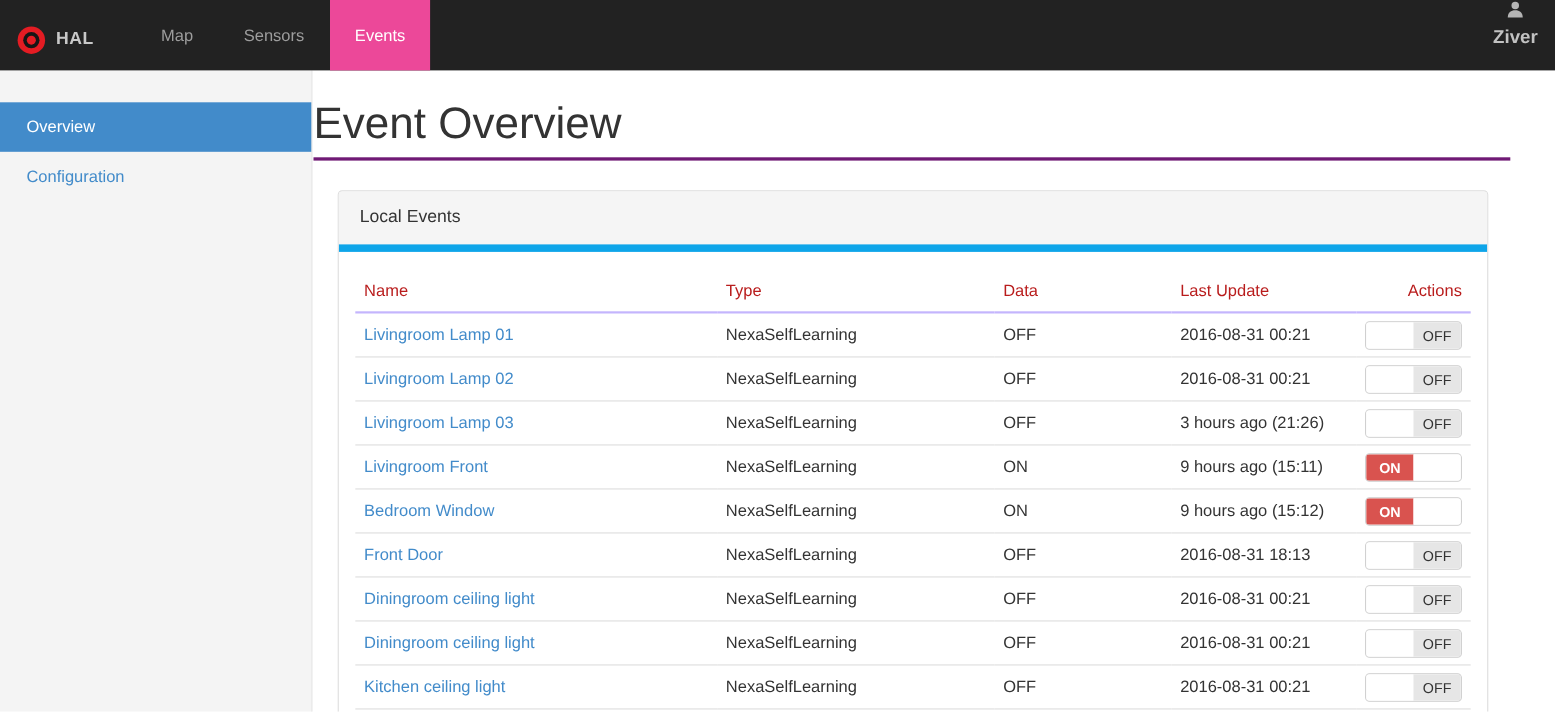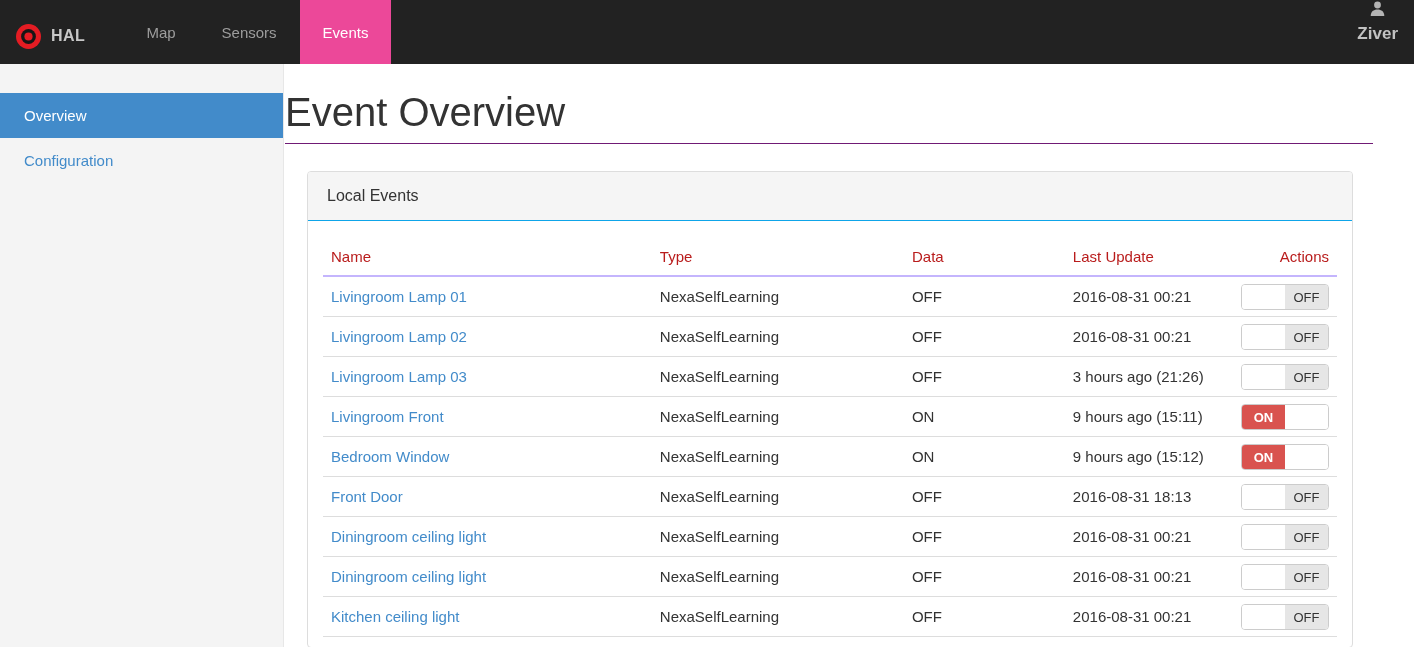--- a/index.html
+++ b/index.html
@@ -43,29 +43,29 @@
   }
   .side-item.active { background: #428bca; color: #fff; }
 
   
   .main {
     position: absolute; top: 64px; left: 235px; right: 0; bottom: 0;
     padding: 0 41px 0 50px; overflow: hidden;
   }
   h1.page-title {
     margin-top: 26px; font-size: 40px; font-weight: 400; color: #333;
-    padding-bottom: 9px; border-bottom: 1px solid #701a75; line-height: 1.1;
+    padding-bottom: 9px; border-bottom: 3px solid #701a75; line-height: 1.1;
   }
 
   .panel {
     margin: 27px 20px 0 22px; background: #fff;
     border: 1px solid #ddd; border-radius: 4px;
   }
   .panel-heading {
-    background: #f5f5f5; border-bottom: 1px solid #0ea5e9;
+    background: #f5f5f5; border-bottom: 7px solid #0ea5e9;
     padding: 15px 19px; font-size: 16px; color: #333;
     border-radius: 3px 3px 0 0;
   }
   .panel-body { padding: 15px 15px 10px; }
 
   table.events { width: 100%; border-collapse: collapse; font-size: 15px; }
   table.events th {
     text-align: left; font-weight: normal; padding: 12px 8px 10px;
     border-bottom: 2px solid #c4b5fd; color: #b91c1c;
   }

